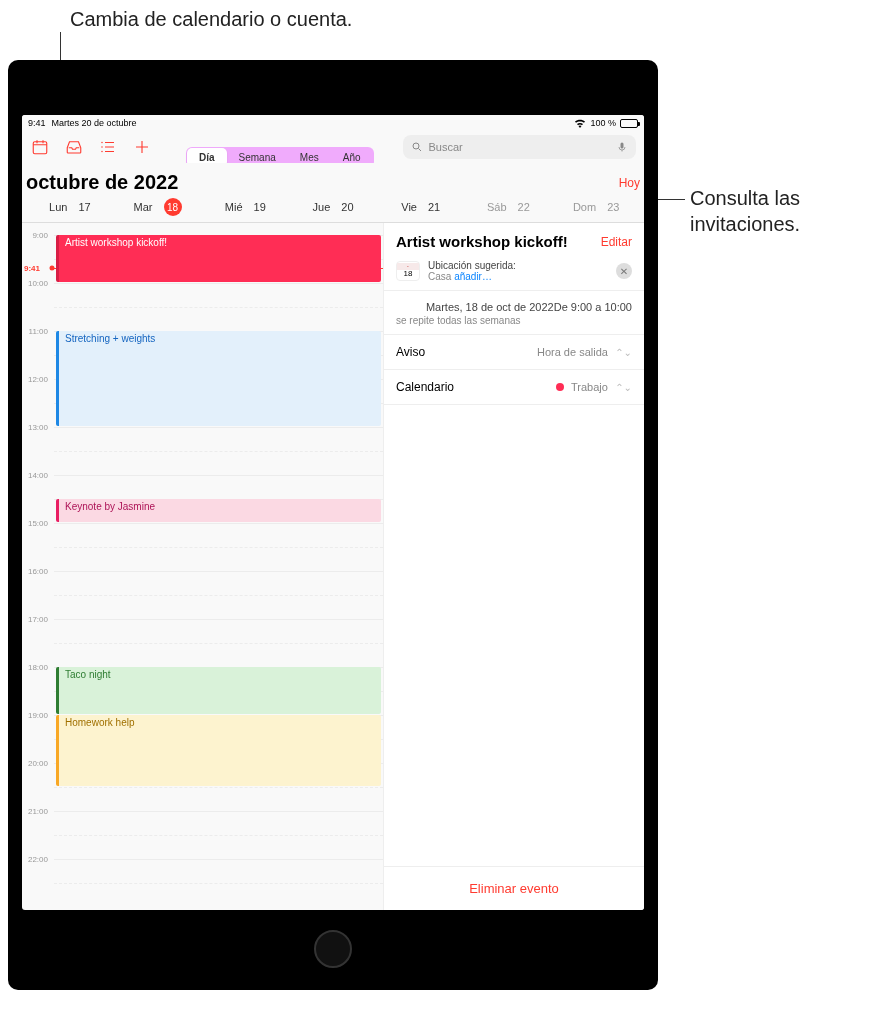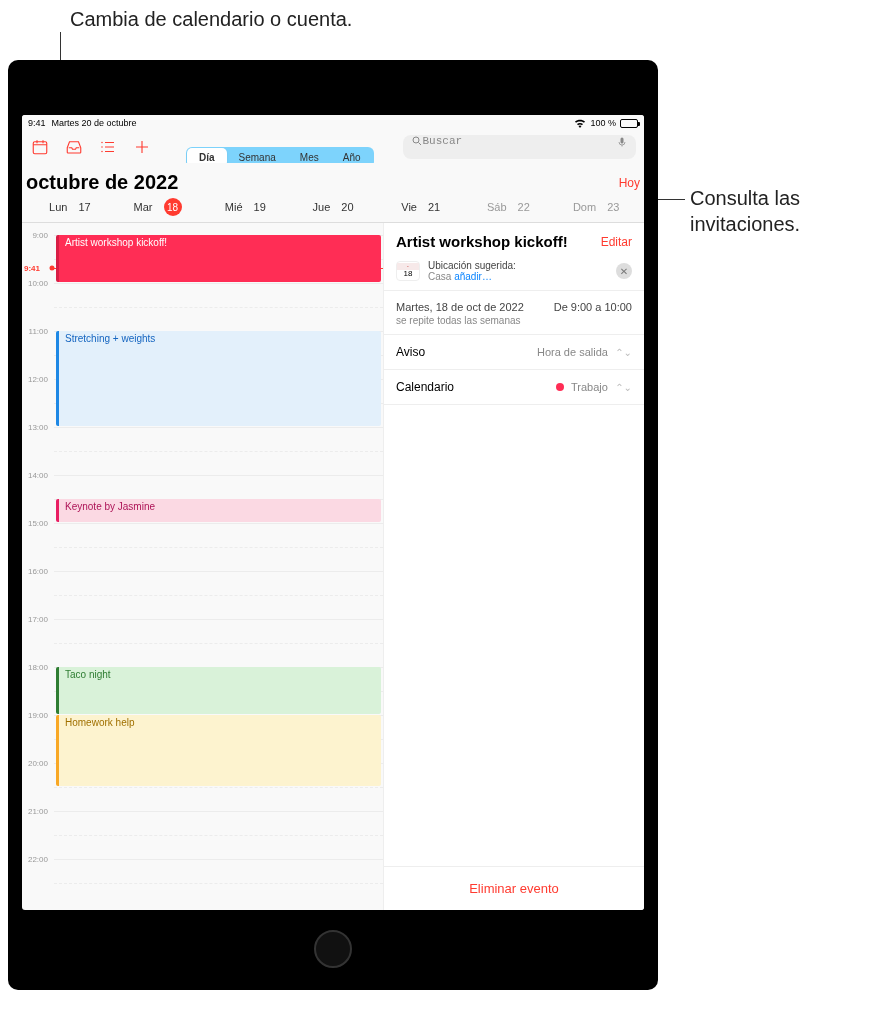--- a/index.html
+++ b/index.html
@@ -71,45 +71,46 @@
   height: 32px;
   display: flex;
   align-items: center;
   padding: 0 8px;
   gap: 14px;
   background: #f9f9f9;
 }
 .toolbar-icon { color: #ff3b30; display:flex; align-items:center; justify-content:center; width:20px; height:20px; cursor:pointer; }
 .segmented {
   display: flex;
-  background: #7dd3fc;
+  background: #f0abfc;
   border-radius: 6px;
   padding: 1px;
   font-size: 10px;
   margin-left: 20px;
   margin-top: 21px;
 }
 .seg-item {
   padding: 4px 12px;
   border-radius: 5px;
   color: #333;
   cursor: pointer;
 }
 .seg-item.active { background: #fff; font-weight: 600; box-shadow: 0 1px 2px rgba(0,0,0,0.1); }
 .search-box {
   flex: 1;
   margin-left: 15px;
   background: #eee;
   border-radius: 8px;
   height: 24px;
   display: flex;
+  align-items: center;
   padding: 0 8px;
+  gap: 6px;
   font-size: 11px;
   color: #888;
-  font-family: Liberation Mono, monospace;
 }
 .search-box svg { flex-shrink: 0; }
 
 .month-header {
   display: flex;
   align-items: center;
   padding: 8px 4px 4px;
   background: #f9f9f9;
   justify-content: flex-end;
 }
@@ -245,21 +246,21 @@
 }
 .date-chip .top { background: #f7e9e9; color: #c44; font-size: 7px; }
 .suggest-text { flex: 1; font-size: 10px; color: #444; }
 .suggest-text .link { color: #0a84ff; }
 .clear-btn {
   width: 16px; height: 16px; background: #ddd; border-radius: 50%;
   display: flex; align-items: center; justify-content: center; font-size: 10px; color: #777;
 }
 
 .meta-block { padding: 8px 12px; border-bottom: 1px solid #eee; font-size: 11px; }
-.meta-row { display: flex; justify-content: space-between; padding: 2px 0; color: #444; }
+.meta-row { display: flex; justify-content: flex-end; padding: 2px 0; color: #444; }
 .meta-sub { color: #888; font-size: 10px; }
 
 .field-row {
   display: flex;
   justify-content: space-between;
   align-items: center;
   padding: 10px 12px;
   border-bottom: 1px solid #eee;
   font-size: 12px;
 }

